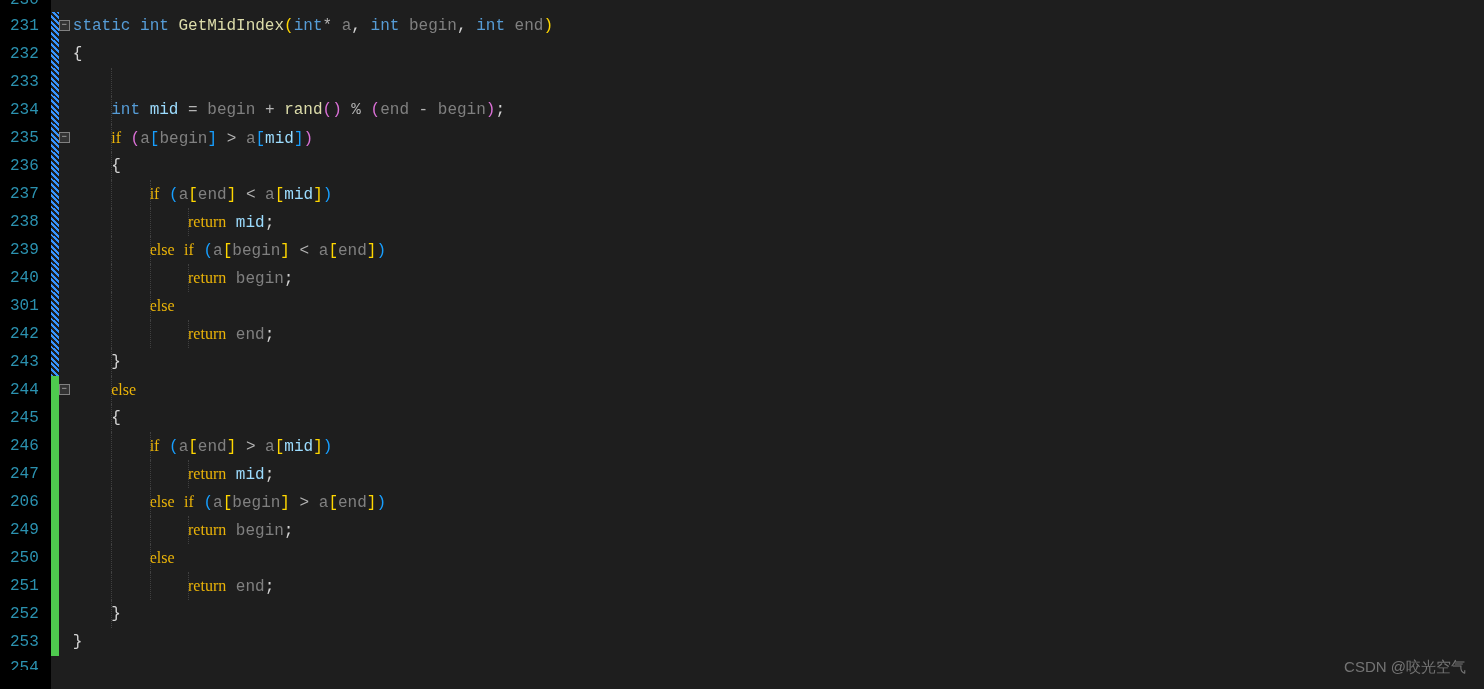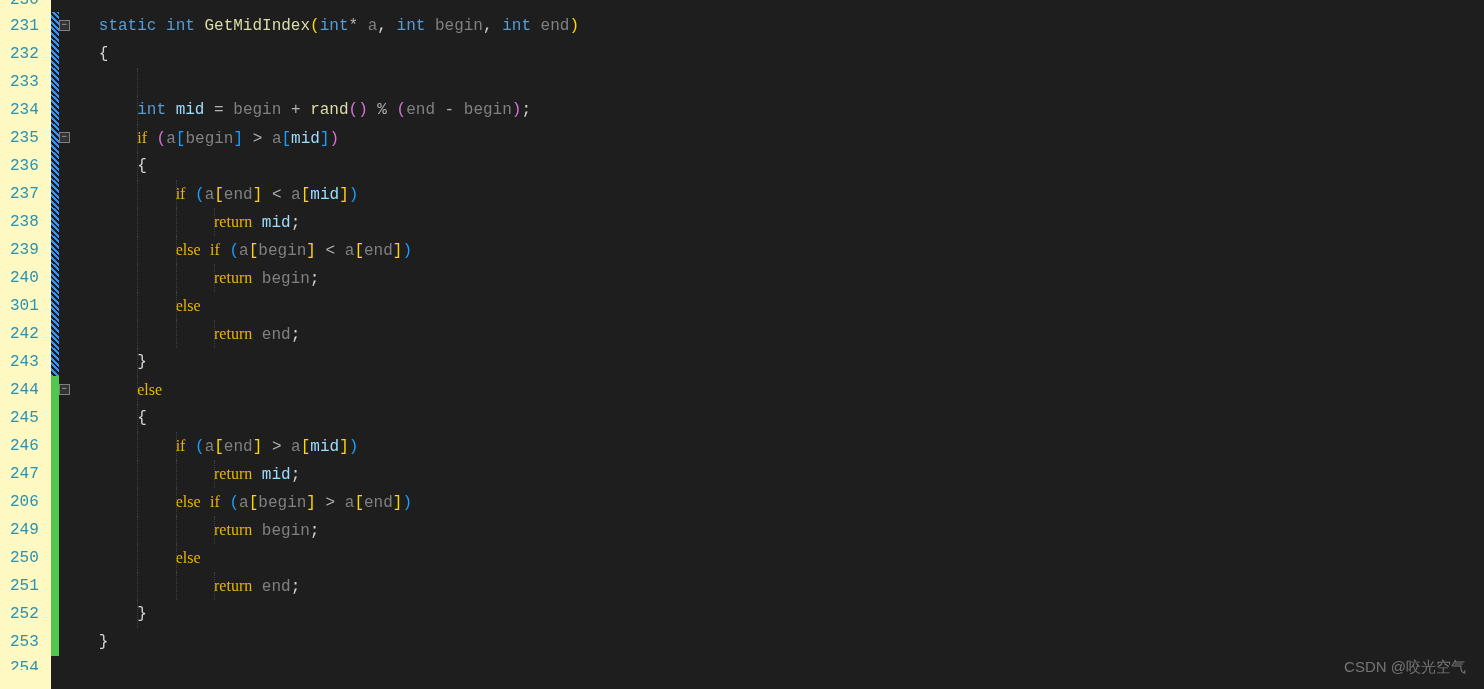--- a/index.html
+++ b/index.html
@@ -14,21 +14,21 @@
       overflow: hidden;
       width: 1484px;
       height: 689px;
       position: relative;
     }
     .editor {
       display: flex;
       height: 100%;
     }
     .gutter {
-      background: #fef9c3;
+      background: #000000;
       padding-right: 12px;
       text-align: right;
       user-select: none;
       flex-shrink: 0;
     }
     .line-number {
       color: #2b91af;
       height: 28px;
       line-height: 28px;
       padding-left: 10px;
@@ -66,21 +66,20 @@
       background: #333;
       color: #c0c0c0;
       font-size: 9px;
       line-height: 9px;
       text-align: center;
       left: 0;
     }
     .code-area {
       flex-grow: 1;
       position: relative;
-      margin-left: 26px;
     }
     .code-line {
       height: 28px;
       line-height: 28px;
       white-space: pre;
       position: relative;
     }
     .indent-guide {
       position: absolute;
       top: 0;

